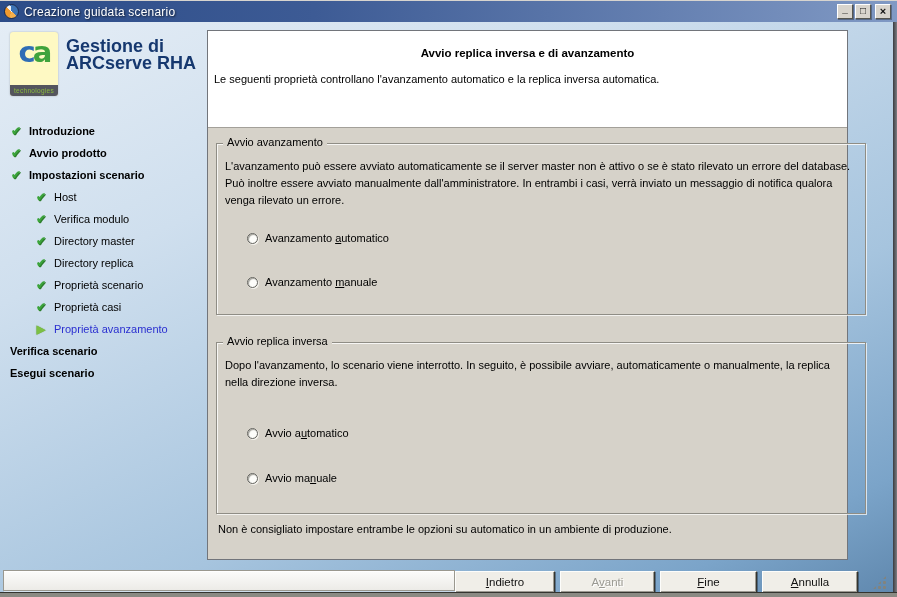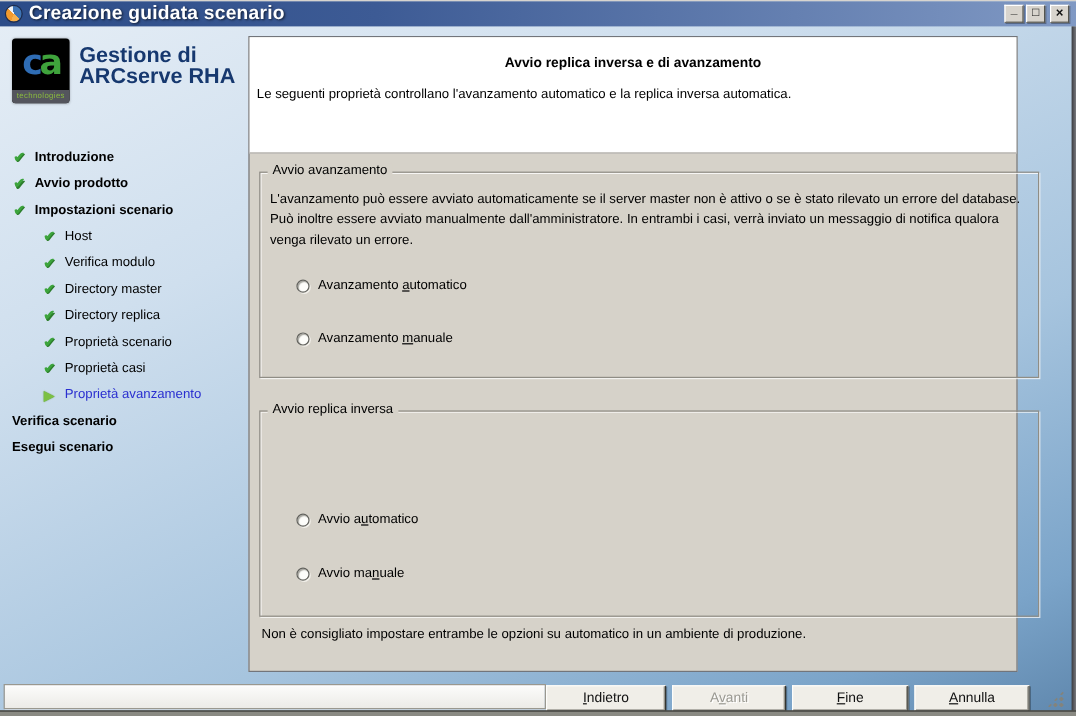--- a/index.html
+++ b/index.html
@@ -18,39 +18,39 @@
     background: linear-gradient(to right, #2c4c88 0%, #3d5b95 35%, #8099c4 100%);
     border-top: 1px solid #d7d4cf;
     display: flex; align-items: center;
   }
   .app-icon {
     width: 15px; height: 15px; margin: 0 5px 0 4px; border-radius: 50%;
     background: conic-gradient(from 200deg, #f29a2e 0 110deg, #eef2f7 110deg 150deg, #3e74b5 150deg 290deg, #f5b04d 290deg);
     border: 1px solid #1c2c4e; flex: 0 0 auto;
   }
   .title-text {
-    color: #fff; font-weight: bold; font-size: 16px; letter-spacing: .2px;
+    color: #fff; font-weight: normal; font-size: 12px; letter-spacing: .2px;
     text-shadow: 1px 1px 2px rgba(0,0,0,.65);
   }
   .win-controls { position: absolute; right: 6px; top: 3px; display: flex; gap: 2px; }
   .win-btn {
     width: 16px; height: 15px; background: #d8d4cd;
     border-top: 1px solid #fff; border-left: 1px solid #fff;
     border-right: 1px solid #55554f; border-bottom: 1px solid #55554f;
     box-shadow: 1px 1px 0 rgba(0,0,0,.3);
     font-size: 10px; font-weight: bold; color: #111;
     text-align: center; line-height: 12px; cursor: default;
   }
   .win-btn.min { line-height: 7px; }
   .win-btn.close { margin-left: 2px; font-size: 11px; }
   
   .sidebar { position: absolute; left: 0; top: 22px; width: 207px; height: 575px; }
   .logo {
-    position: absolute; left: 10px; top: 10px; width: 48px; height: 54px;
-    background: #000000; border-radius: 3px; overflow: hidden;
+    position: absolute; left: 10px; top: 10px; width: 48px; height: 64px;
+    background: #fef9c3; border-radius: 3px; overflow: hidden;
     box-shadow: 0 0 2px rgba(0,0,0,.25);
   }
   .logo-ca { text-align: center; font-weight: bold; font-size: 29px; letter-spacing: -3px; line-height: 40px; font-family: "DejaVu Sans", sans-serif; }
   .logo-c { color: #2f6db5; }
   .logo-a { color: #3fa33c; }
   .logo-band {
     position: absolute; left: 0; bottom: 0; width: 100%; height: 11px;
     background: #54555d; color: #8abb3e; font-size: 6.5px; text-align: center; line-height: 11px;
     letter-spacing: .3px;
   }
@@ -225,20 +225,21 @@
       <span class="radio-label">Avanzamento <u>a</u>utomatico</span>
     </div>
     <div class="radio-row g1r2">
       <span class="radio"></span>
       <span class="radio-label">Avanzamento <u>m</u>anuale</span>
     </div>
   </div>
 
   <div class="groupbox gb2">
     <span class="group-title">Avvio replica inversa</span>
+    <div class="group-text">Dopo l'avanzamento, lo scenario viene interrotto. In seguito, è possibile avviare, automaticamente o manualmente, la replica nella direzione inversa.</div>
     <div class="radio-row g2r1">
       <span class="radio"></span>
       <span class="radio-label">Avvio a<u>u</u>tomatico</span>
     </div>
     <div class="radio-row g2r2">
       <span class="radio"></span>
       <span class="radio-label">Avvio ma<u>n</u>uale</span>
     </div>
   </div>
 

